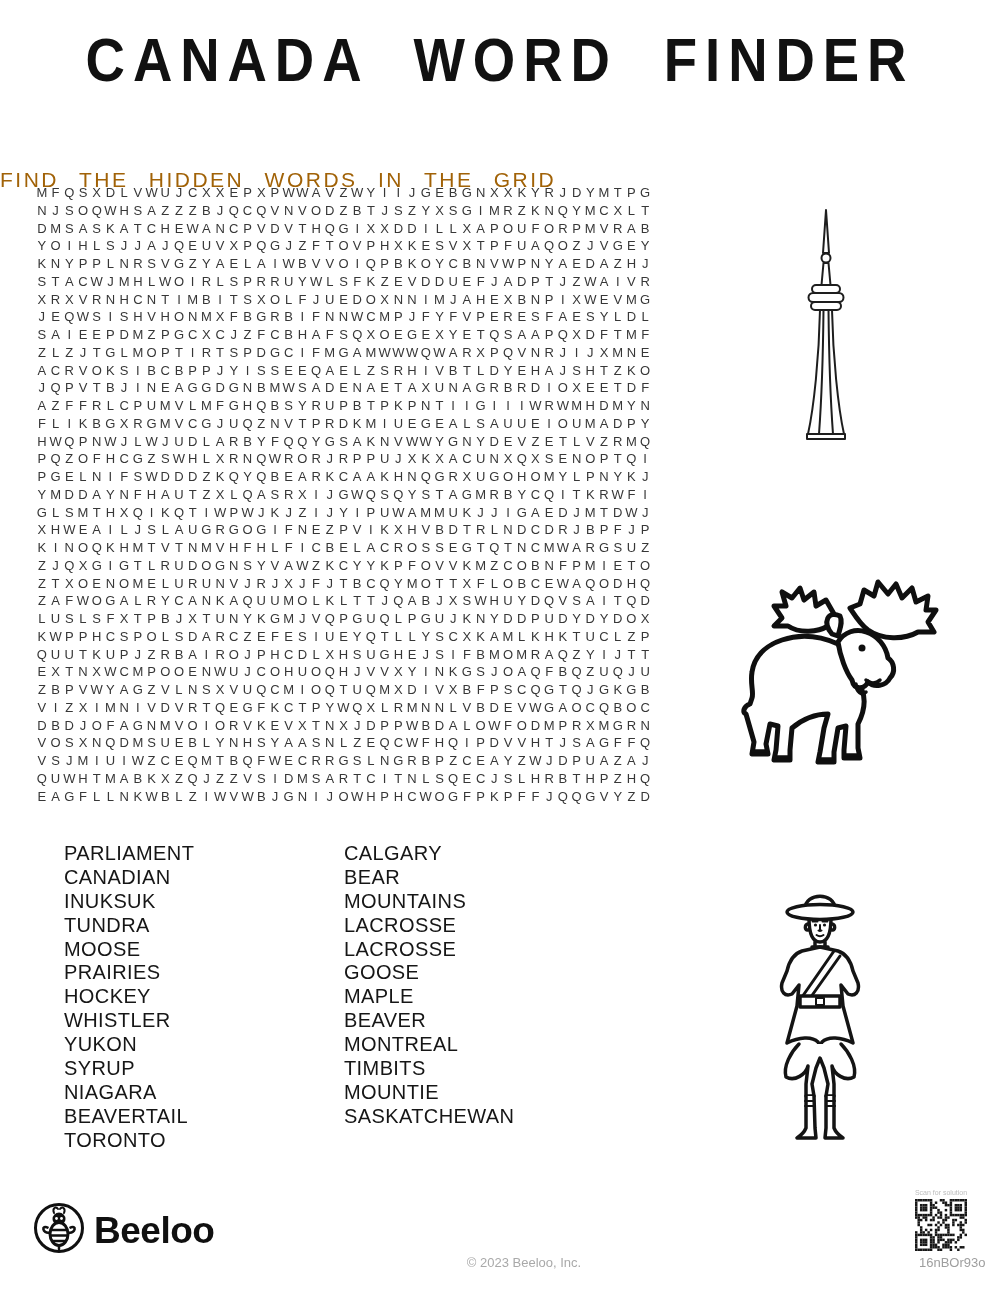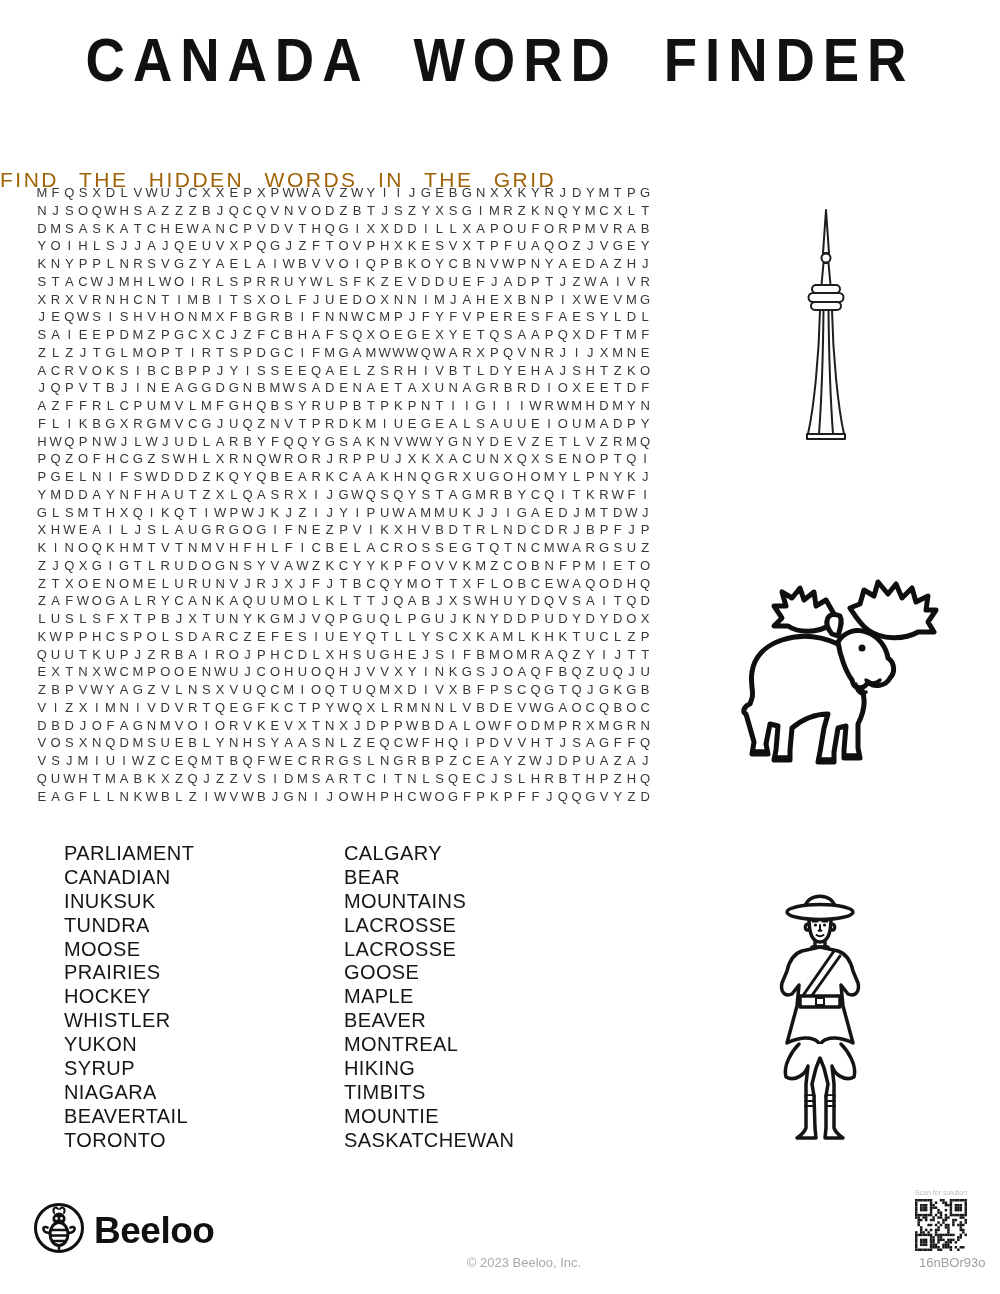--- a/index.html
+++ b/index.html
@@ -1862,21 +1862,20 @@
   <div class="word-list right" id="words-right">
       <div class="word-item">CALGARY</div>
       <div class="word-item">BEAR</div>
       <div class="word-item">MOUNTAINS</div>
       <div class="word-item">LACROSSE</div>
       <div class="word-item">LACROSSE</div>
       <div class="word-item">GOOSE</div>
       <div class="word-item">MAPLE</div>
       <div class="word-item">BEAVER</div>
       <div class="word-item">MONTREAL</div>
-      <div class="word-item">HIKING</div>
       <div class="word-item">TIMBITS</div>
       <div class="word-item">MOUNTIE</div>
       <div class="word-item">SASKATCHEWAN</div>
     </div>
 
   <svg class="footer-logo" width="52" height="52" viewBox="0 0 52 52" fill="none">
     <circle cx="26" cy="26" r="23.5" stroke="#101010" stroke-width="3"></circle>
     <path d="M21 11 C19 6 23 4 25 7 M31 11 C33 6 29 4 27 7" stroke="#101010" stroke-width="2" fill="none" stroke-linecap="round"></path>
     <circle cx="26" cy="17" r="6.5" fill="#101010"></circle>
     <circle cx="23.5" cy="16.5" r="1.4" fill="#ffffff"></circle>

